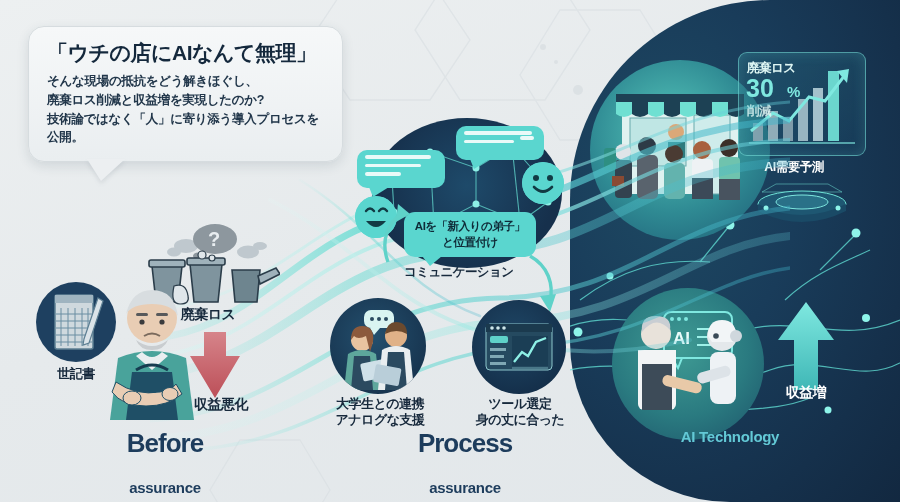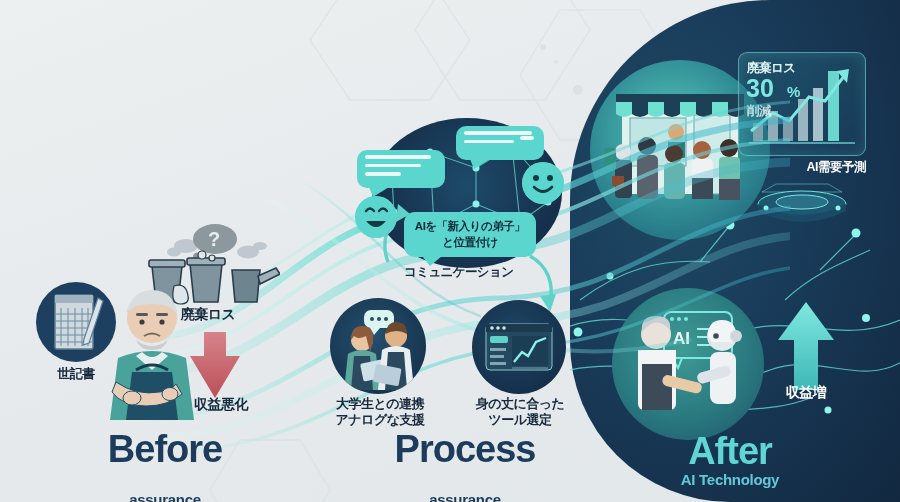--- a/index.html
+++ b/index.html
@@ -42,21 +42,21 @@
   .hb-title { font-size:21px; font-weight:bold; color:#14283c; letter-spacing:-.5px;
               margin-bottom:7px; line-height:1.15; }
   .hb-line { font-size:12.5px; color:#21364a; line-height:1.5; font-weight:600; letter-spacing:-.3px;}
   
   .circ { position:absolute; border-radius:50%; overflow:hidden; }
   .cap { position:absolute; text-align:center; font-weight:bold; color:#17293c;
          letter-spacing:-.5px; line-height:1.25; }
   .cap-w { color:#ffffff; }
   
   .stage { position:absolute; text-align:center; }
-  .stage .big { font-size:38px; font-weight:bold; letter-spacing:-1px; }
+  .stage .big { font-size:26px; font-weight:bold; letter-spacing:-1px; }
   .stage .sub { font-size:15px; font-weight:bold; letter-spacing:-.3px; margin-top:-2px;}
   .stage.dark .big { color:#1d3c5c; } .stage.dark .sub { color:#1d3c5c;margin-top:20px; }
   .stage.light .big { color:#5fd6d4; } .stage.light .sub { color:#63c9d6; }
   .chev { position:absolute; width:0;height:0; }
   
   .tealbub { position:absolute; background:#5ad6cf; border-radius:10px; }
   .tealbub .bar { background:#eafaf8; height:3.5px; border-radius:2px; margin:5px 0 0 8px; }
   .smiley { position:absolute; border-radius:50%; background:#5ad6cf; }
   .pbadge {
     position:absolute; background:#5ad6cf; border-radius:11px; padding:7px 4px;
@@ -183,21 +183,21 @@
         </g>
         <path d="M12 78 L34 60 L50 68 L70 44 L86 48 L106 22" fill="none" stroke="#7fe8e0" stroke-width="3"></path>
         <path d="M98 18 L110 16 L108 30 Z" fill="#7fe8e0"></path>
         <line x1="10" y1="90" x2="116" y2="90" stroke="#7fe8e0" stroke-width="1.4" opacity=".8"></line>
       </svg>
       <div class="holo-t" style="left:8px;top:7px;font-size:12.5px;">廃棄ロス</div>
       <div class="holo-pct" style="left:7px;top:21px;font-size:25px;">30</div>
       <div class="holo-pct" style="left:48px;top:30px;font-size:15px;">%</div>
       <div class="holo-t" style="left:8px;top:50px;font-size:12.5px;opacity:.85;">削減</div>
     </div>
-    <div class="cap cap-w" style="left:170px;top:160px;width:126px;font-size:12.5px;text-align:right;">AI需要予測</div>
+    <div class="cap cap-w" style="left:161px;top:160px;width:126px;font-size:12.5px;">AI需要予測</div>
 
     <svg width="120" height="60" style="position:absolute;left:172px;top:178px">
       <path d="M20 14 L100 14 L86 6 L34 6 Z" fill="none" stroke="#6fe2d6" stroke-width="1" opacity=".5"></path>
       <ellipse cx="60" cy="26" rx="44" ry="13" fill="#1e5772" stroke="#6fe2d6"></ellipse>
       <ellipse cx="60" cy="24" rx="26" ry="7" fill="#2a7188" stroke="#7fe8e0"></ellipse>
       <path d="M16 26 q44 22 88 0 v7 q-44 22 -88 0 Z" fill="#1a4a66"></path>
       <circle cx="24" cy="30" r="2.5" fill="#8ef5ea"></circle>
         <circle cx="96" cy="30" r="2.5" fill="#8ef5ea"></circle>
     </svg>
 
@@ -238,21 +238,20 @@
           <linearGradient id="ua" x1="0" y1="1" x2="0" y2="0">
         <stop offset="0" stop-color="#3fb7b6"></stop>
             <stop offset="1" stop-color="#7fe8e0"></stop>
           </linearGradient>
         </defs>
       <path d="M36 2 L64 40 L48 40 L48 90 L24 90 L24 40 L8 40 Z" fill="url(#ua)"></path>
     </svg>
     <div class="cap cap-w" style="left:196px;top:384px;width:80px;font-size:14px;">収益増</div>
 
     <div class="stage light" style="left:60px;top:430px;width:200px;">
-      <div class="big">After</div>
       <div class="sub">AI Technology</div>
     </div>
   </div>
 
   <svg class="ribbons" viewBox="0 0 640 360">
     <defs>
       <linearGradient id="rb" x1="0" y1="0" x2="1" y2="0">
         <stop offset="0" stop-color="#bfeeea" stop-opacity=".2"></stop>
         <stop offset="35%" stop-color="#6fddd4" stop-opacity=".95"></stop>
         <stop offset="100%" stop-color="#3fb3c9" stop-opacity=".55"></stop>
@@ -269,20 +268,26 @@
       <path d="M-20 286 C130 286 170 162 320 162 C460 162 490 78 640 72" stroke="url(#rb)" stroke-width="9" opacity=".55"></path>
       <path d="M-20 220 C130 224 165 100 320 96 C455 92 500 22 640 12" stroke="url(#rb2)" stroke-width="3" opacity=".8"></path>
       <path d="M0 330 C150 320 200 210 350 208 C480 206 520 130 640 118" stroke="url(#rb)" stroke-width="5" opacity=".7"></path>
       <path d="M10 348 C160 340 215 236 360 232 C490 228 540 156 640 146" stroke="url(#rb2)" stroke-width="8" opacity=".5"></path>
       <path d="M40 360 C180 352 240 262 380 256 C500 250 560 188 640 178" stroke="url(#rb)" stroke-width="3.5" opacity=".65"></path>
       <path d="M120 110 C200 150 230 200 300 230 C380 264 450 270 540 250" stroke="url(#rb2)" stroke-width="4" opacity=".55"></path>
       <path d="M150 90 C230 140 250 196 330 226" stroke="url(#rb)" stroke-width="2.5" opacity=".5"></path>
     </g>
   </svg>
 
+  <div class="headline-bubble">
+    <div class="hb-title">「ウチの店にAIなんて無理」</div>
+    <div class="hb-line">そんな現場の抵抗をどう解きほぐし、</div>
+    <div class="hb-line">廃棄ロス削減と収益増を実現したのか?</div>
+    <div class="hb-line">技術論ではなく「人」に寄り添う導入プロセスを公開。</div>
+  </div>
 
   <div class="circ" style="left:36px;top:282px;width:80px;height:80px;background:#1e4060;">
     <svg width="80" height="80" viewBox="0 0 80 80">
       <rect x="19" y="13" width="38" height="54" rx="2" fill="#cfd9de" stroke="#5d7f93" stroke-width="1.5"></rect>
       <rect x="19" y="13" width="38" height="8" fill="#9fb4c0"></rect>
       <g stroke="#6b8ea2" stroke-width="1">
         <line x1="25" y1="26" x2="25" y2="64"></line>
           <line x1="32" y1="26" x2="32" y2="64"></line>
         <line x1="39" y1="26" x2="39" y2="64"></line>
           <line x1="46" y1="26" x2="46" y2="64"></line>
@@ -487,22 +492,22 @@
           <rect x="18" y="48" width="16" height="3"></rect>
           <rect x="18" y="55" width="14" height="3"></rect>
           <rect x="18" y="62" width="16" height="3"></rect>
         </g>
       <rect x="40" y="36" width="36" height="30" fill="#1b3e55"></rect>
       <path d="M42 62 L50 52 L56 56 L64 42 L74 38" fill="none" stroke="#8ef0e6" stroke-width="2.4"></path>
       <line x1="40" y1="68" x2="76" y2="68" stroke="#6fa4b0"></line>
     </svg>
   </div>
   <div class="cap" style="left:462px;top:396px;width:116px;font-size:13px;">
+    <div>ツール選定</div>
     <div>身の丈に合った</div>
-    <div>ツール選定</div>
   </div>
 
   <div class="stage dark" style="left:370px;top:428px;width:190px;">
     <div class="big">Process</div>
     <div class="sub">assurance</div>
   </div>
   <svg class="chev" style="left:590px;top:412px" width="46" height="90">
     <path d="M0 0 L34 44 L0 88 Z" fill="#eef1f3"></path>
   </svg>
 

